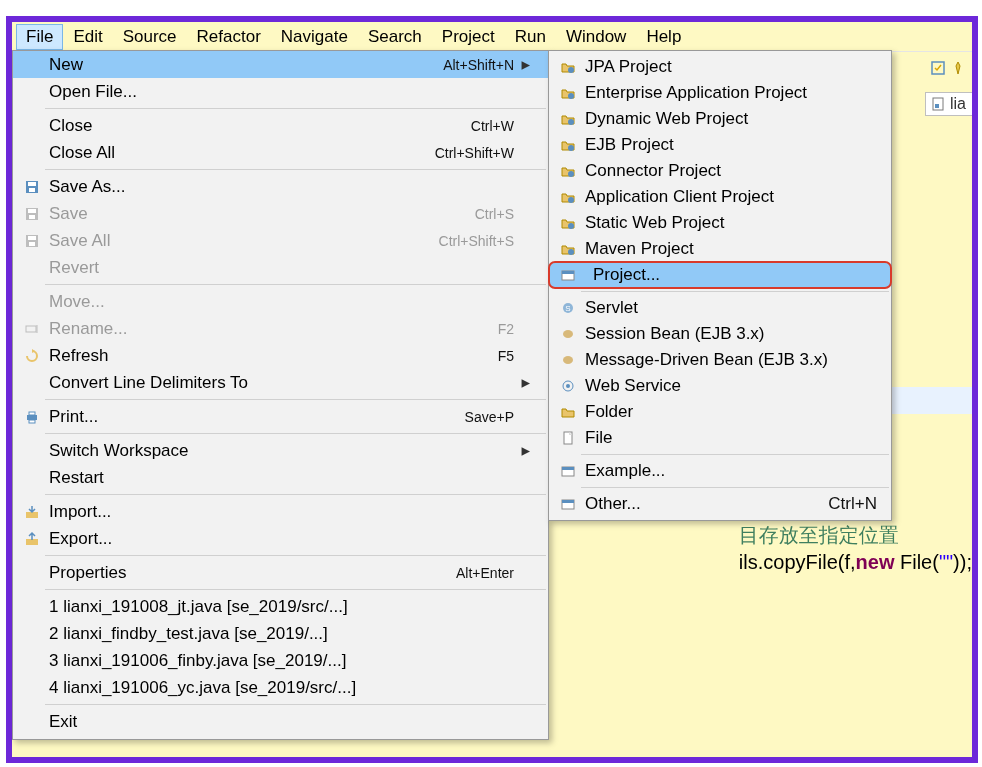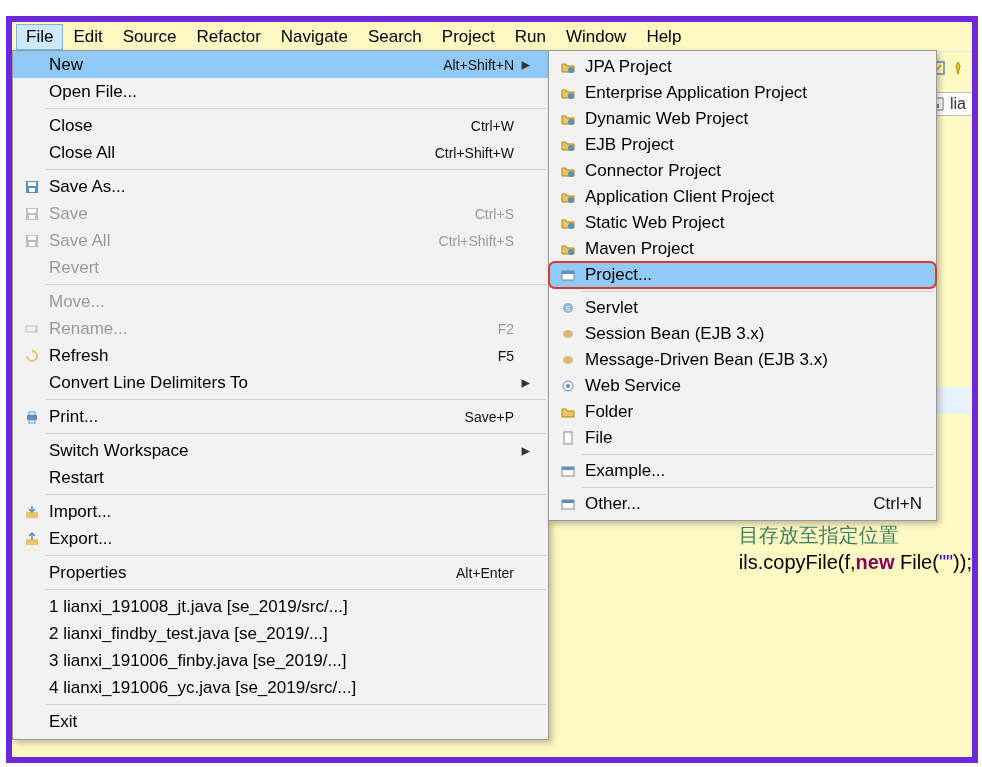--- a/index.html
+++ b/index.html
@@ -26,26 +26,26 @@
   .menu .row { display:flex; align-items:center; height:27px; font-size:17px; padding:0 18px 0 6px; }
   .menu .row .ic { width:26px; display:flex; justify-content:center; }
   .menu .row .lbl { flex:1; padding-left:4px;}
   .menu .row .acc { color:#111; font-size:14px; }
   .menu .row .arrow { width:16px; text-align:right; color:#333;}
   .menu .row.highlight { background:#91c9f7; }
   .menu .row.disabled .lbl, .menu .row.disabled .acc { color:#9a9a9a; }
   .menu .sep { height:1px; background:#d0d0d0; margin:3px 2px 3px 32px; }
 
   
-  .submenu { position:absolute; left:536px; top:28px; width:389px; background:#f2f2f2; border:1px solid #999; box-shadow:3px 3px 6px rgba(0,0,0,0.25); padding:3px 0; }
+  .submenu { position:absolute; left:536px; top:28px; width:344px; background:#f2f2f2; border:1px solid #999; box-shadow:3px 3px 6px rgba(0,0,0,0.25); padding:3px 0; }
   .submenu .row { display:flex; align-items:center; height:26px; font-size:17px; padding:0 14px 0 6px;}
   .submenu .row .ic { width:26px; display:flex; justify-content:center;}
   .submenu .row .lbl { flex:1; padding-left:4px;}
   .submenu .row .acc { color:#111; }
-  .submenu .row.highlight { background:#91c9f7; }
+  .submenu .row.highlight { background:#91c9f7;gap:8px; }
   .submenu .row.boxed { outline:2px solid #d93a2b; outline-offset:-1px; border-radius:6px; }
   .submenu .sep { height:1px; background:#d0d0d0; margin:3px 2px 3px 32px; }
 
   svg { display:block; }
 </style>
 </head>
 <body>
 
 <div class="frame">
 

